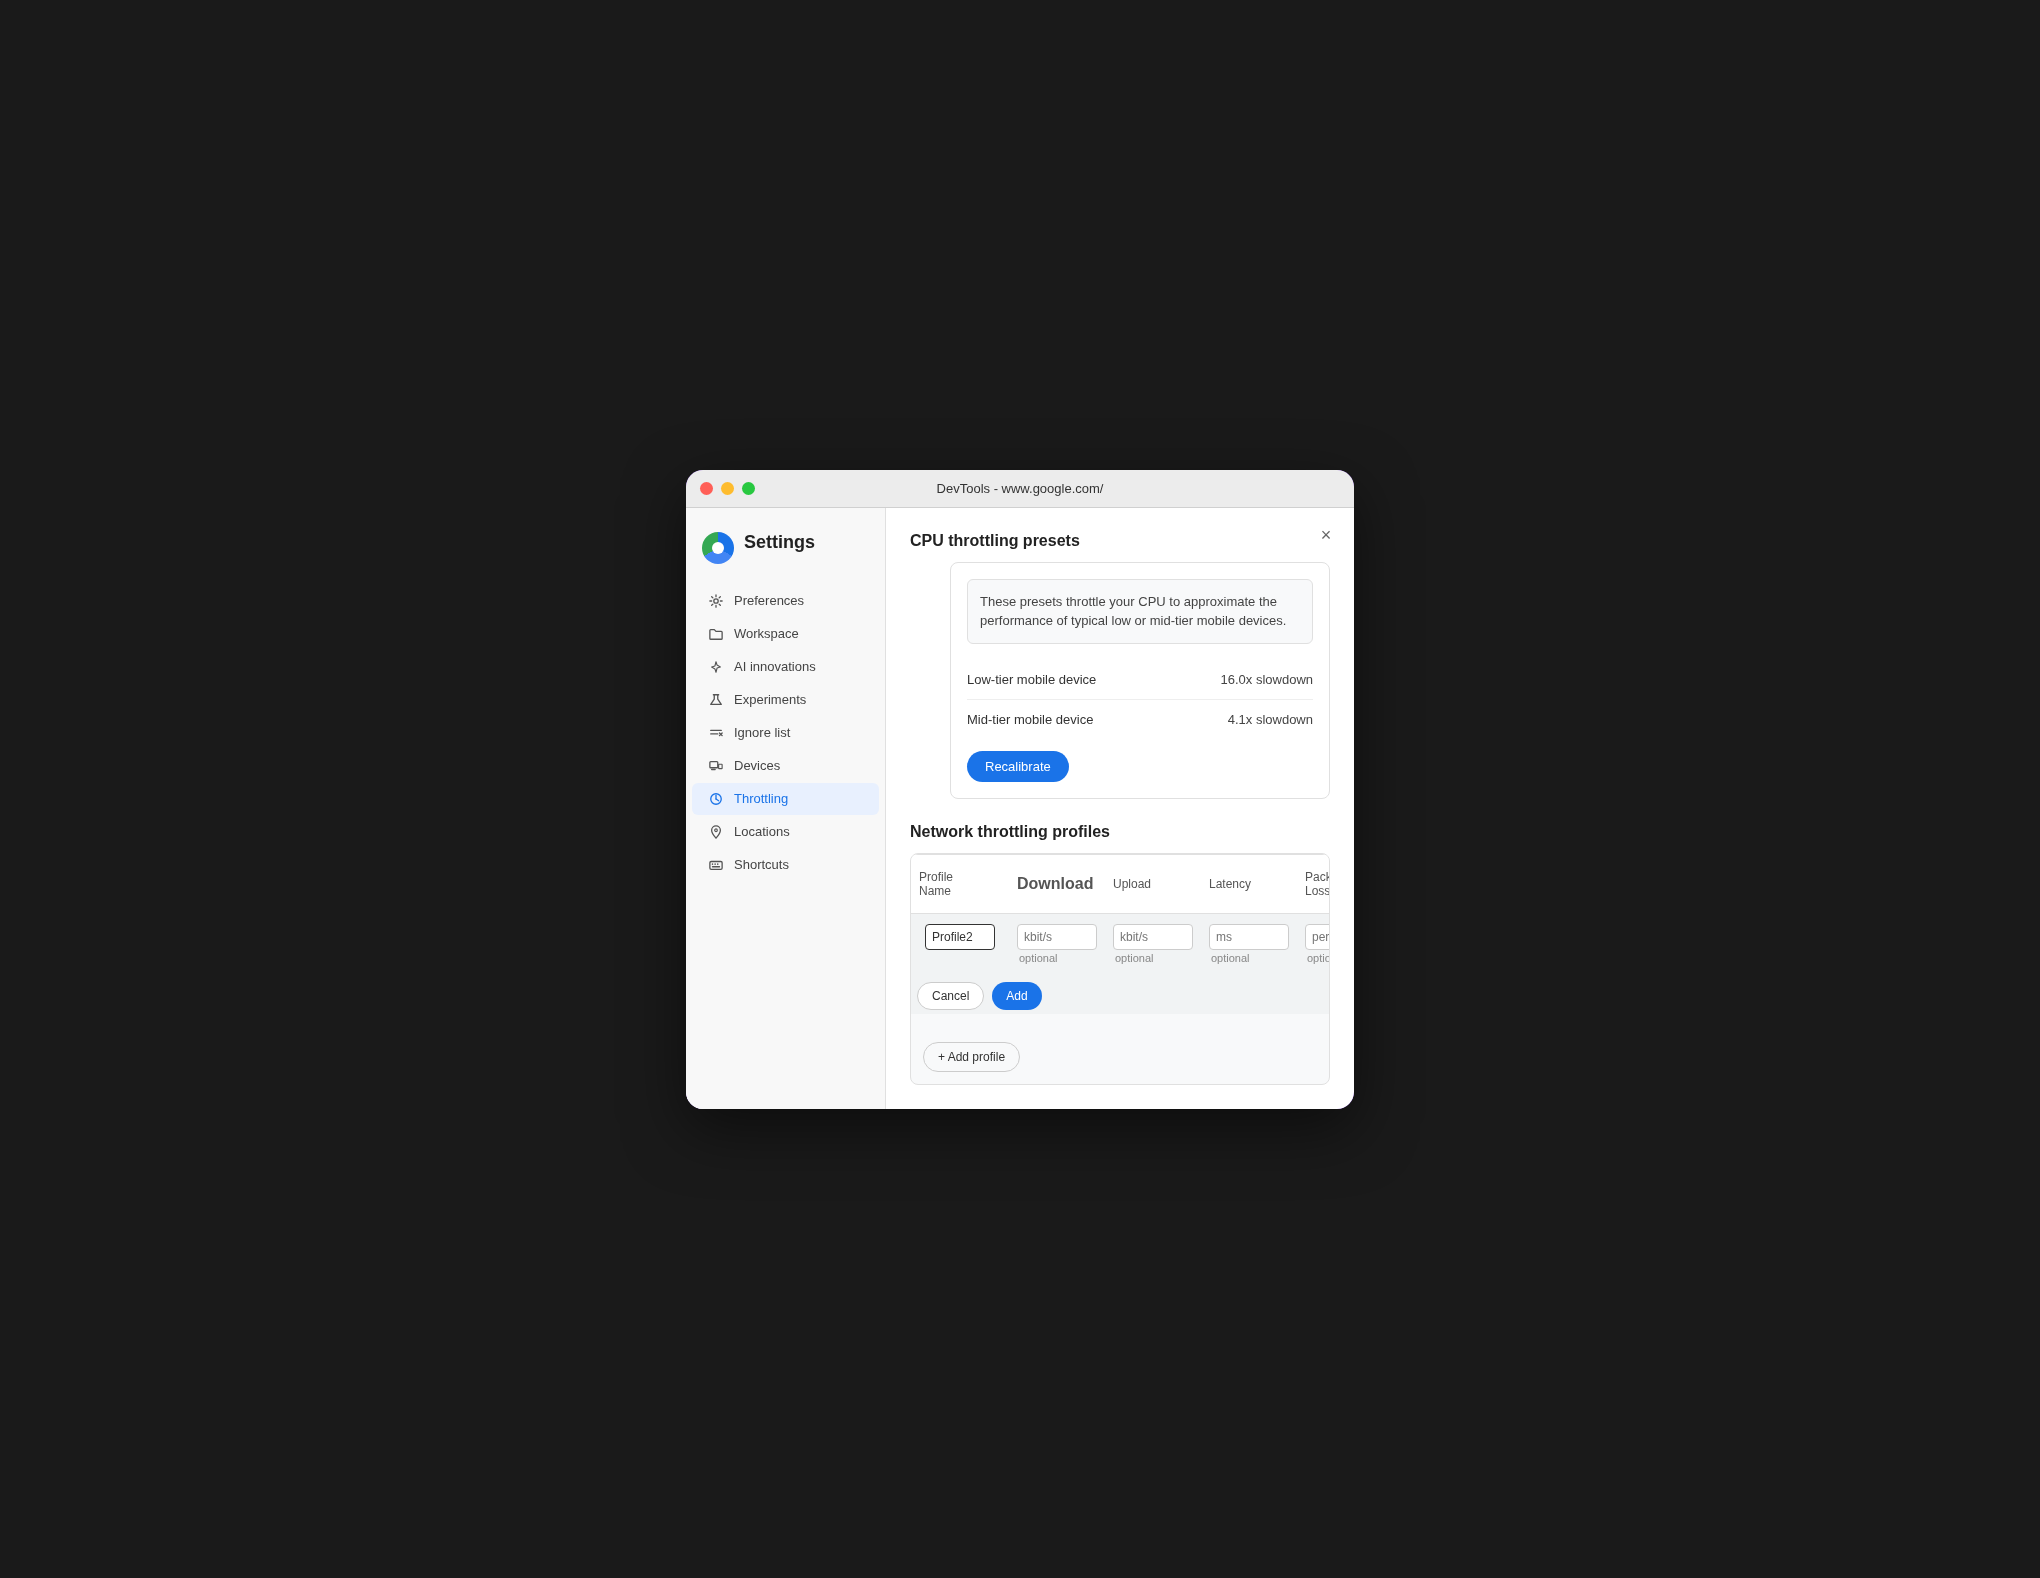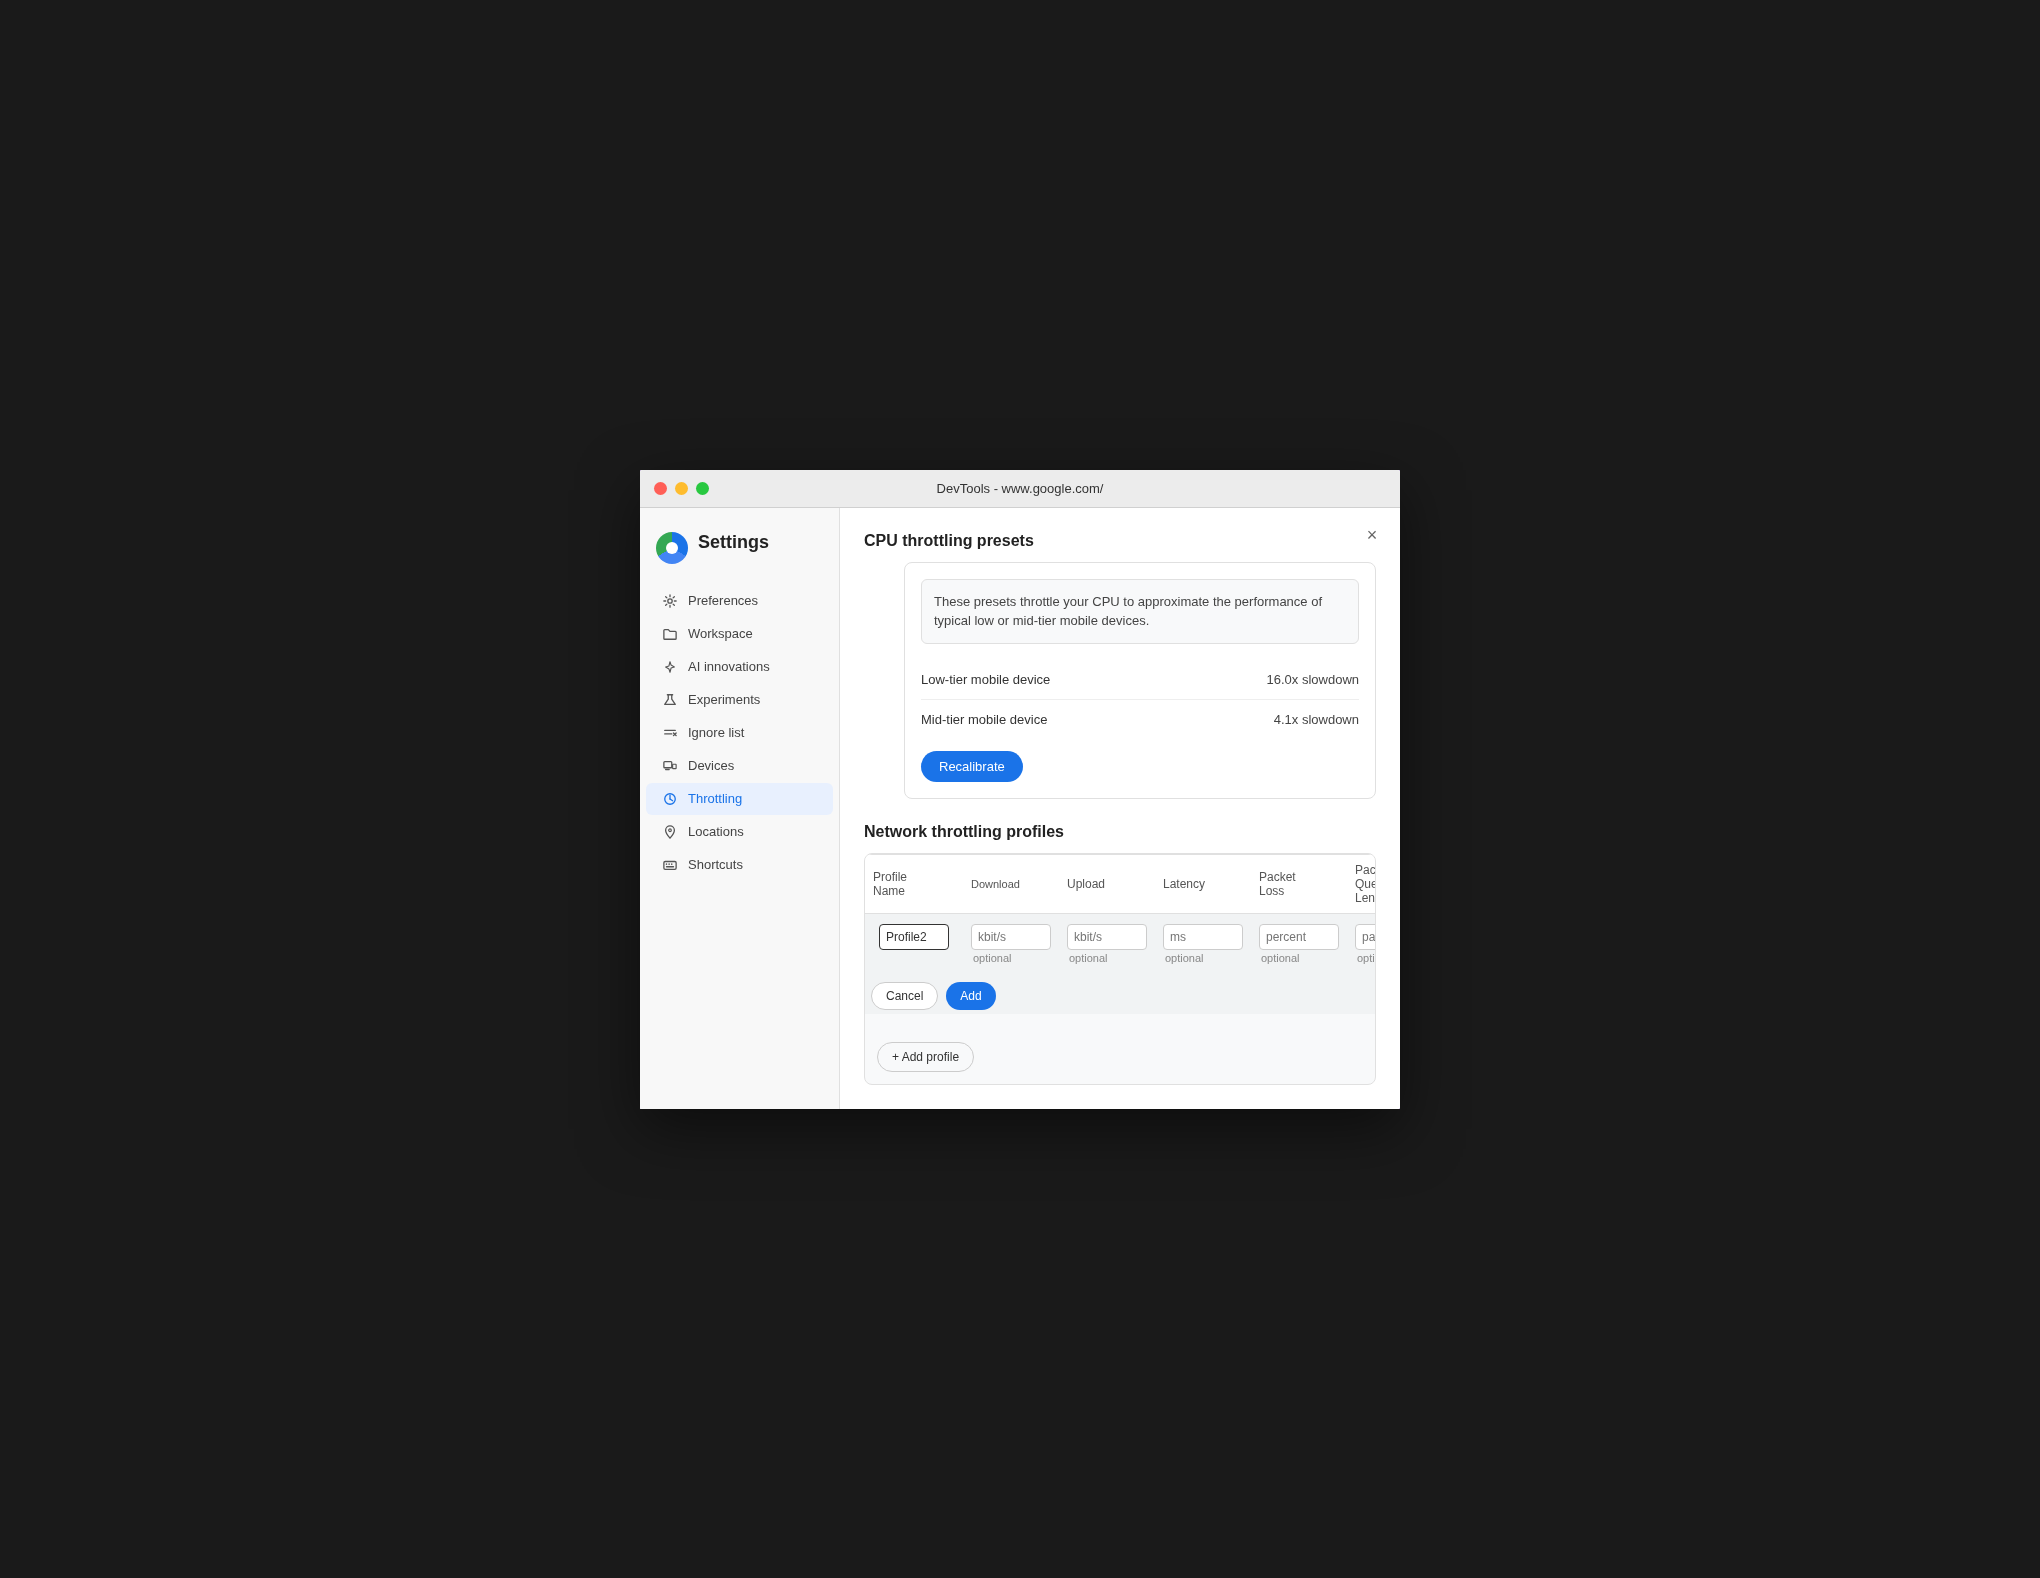--- a/index.html
+++ b/index.html
@@ -5,23 +5,23 @@
     * { box-sizing: border-box; margin: 0; padding: 0; }
     body {
       background: #1a1a1a;
       display: flex;
       align-items: center;
       justify-content: center;
       min-height: 100vh;
       font-family: -apple-system, BlinkMacSystemFont, 'Segoe UI', sans-serif;
     }
     .window {
-      width: 760px;
+      width: 668px;
       background: #6d28d9;
-      border-radius: 1px;
+      border-radius: 17px;
       overflow: hidden;
       box-shadow: 0 20px 60px rgba(0,0,0,0.5);
     }
     .titlebar {
       background: #ececec;
       height: 38px;
       display: flex;
       align-items: center;
       justify-content: center;
       position: relative;
@@ -404,21 +404,21 @@
       </div>
 
       <div>
         <div class="network-section-title">Network throttling profiles</div>
         <div class="network-card">
           <table class="profile-table">
             <thead class="profile-table-header">
               <tr style="border-top:1px solid #e0e0e0;border-bottom:1px solid #e0e0e0;">
                 <th style="padding:8px 8px;font-size:12px;font-weight:500;color:#555;white-space:pre-line;">Profile
 Name</th>
-                <th style="padding:8px 8px;font-size:11px;font-weight:400;color:#555;">Download</th>
+                <th style="padding:8px 8px;font-size:16px;font-weight:700;color:#555;">Download</th>
                 <th style="padding:8px 8px;font-size:12px;font-weight:500;color:#555;">Upload</th>
                 <th style="padding:8px 8px;font-size:12px;font-weight:500;color:#555;">Latency</th>
                 <th style="padding:8px 8px;font-size:12px;font-weight:500;color:#555;white-space:pre-line;">Packet
 Loss</th>
                 <th style="padding:8px 8px;font-size:12px;font-weight:500;color:#555;white-space:pre-line;">Packet
 Queue
 Length</th>
 
               </tr>
             </thead>

